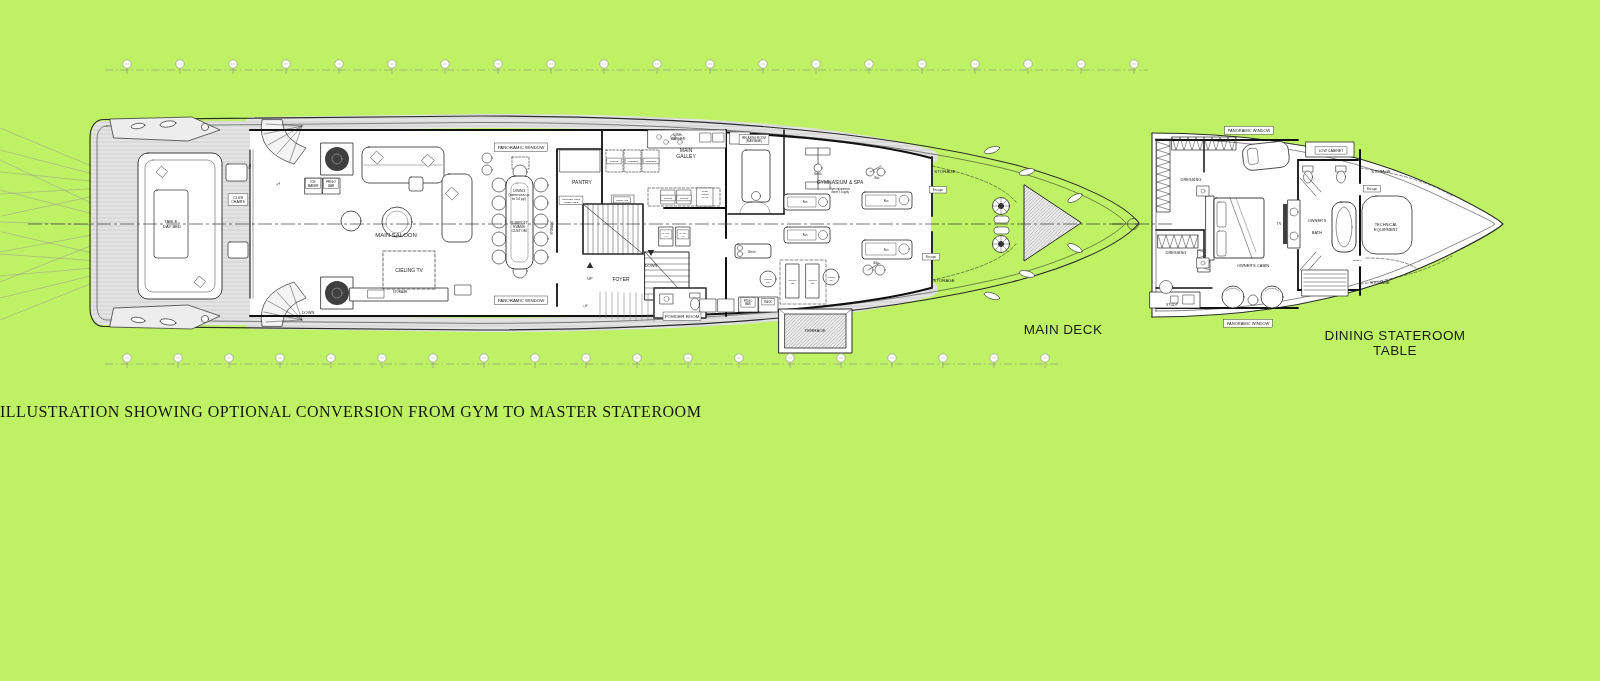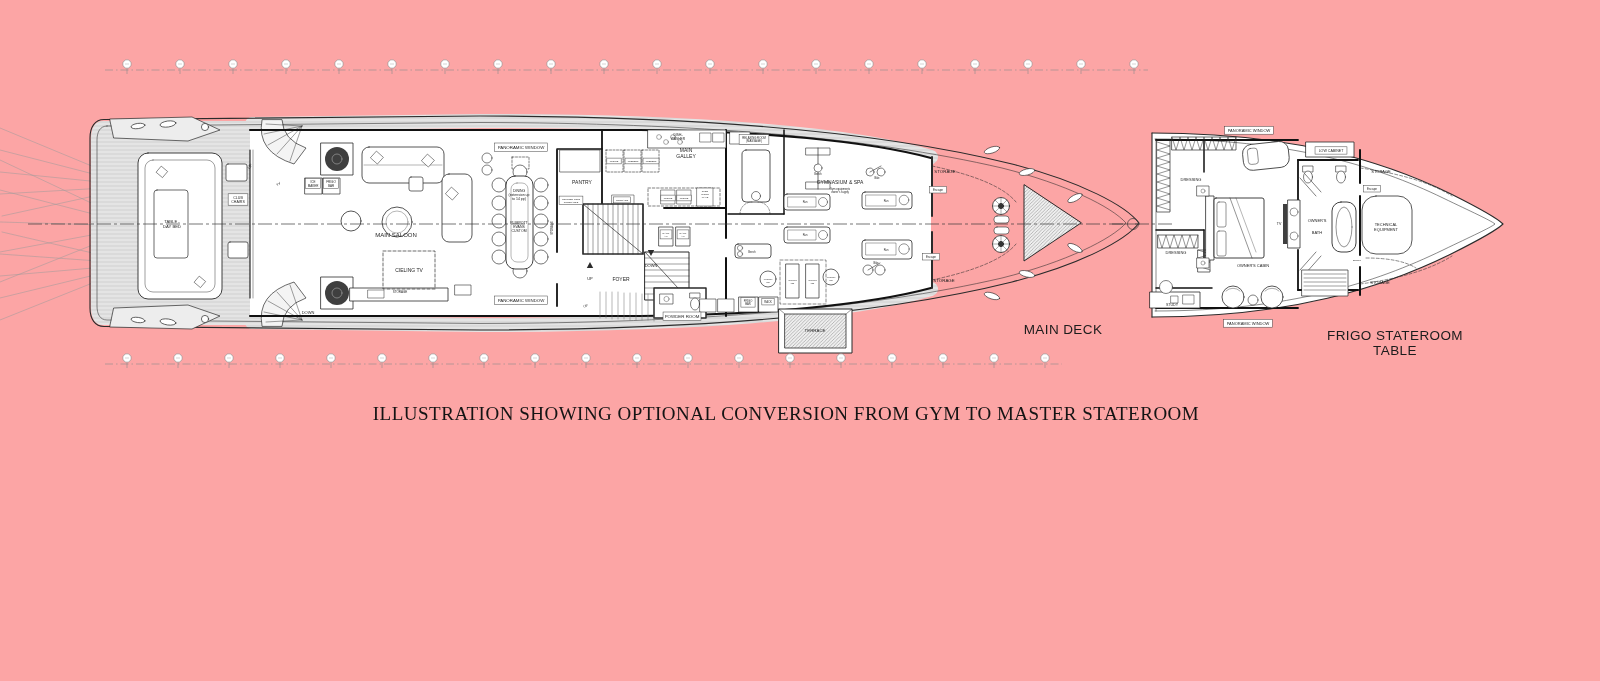--- a/index.html
+++ b/index.html
@@ -1,24 +1,24 @@
 <!DOCTYPE html>
 <html><head>
 <meta charset="utf-8">
 <style>
   html,body{margin:0;padding:0;background:#fff;}
-  #stage{position:relative;width:1600px;height:681px;background:#fca5a5;overflow:hidden;
+  #stage{position:relative;width:1600px;height:681px;background:#bef264;overflow:hidden;
          font-family:"Liberation Sans",sans-serif;}
   #plan{position:absolute;left:0;top:0;}
   .title{position:absolute;color:#1c1c1c;font-size:13.5px;letter-spacing:.4px;text-align:center;
          font-family:"Liberation Sans",sans-serif;}
   #main-deck-title{left:983px;top:322px;width:160px;}
   #master-title{left:1300px;top:329px;width:190px;line-height:14.5px;}
-  #caption{position:absolute;left:0;top:403px;width:1572px;text-align:center;color:#141414;
-           font-family:"Liberation Serif",serif;font-size:19px;letter-spacing:.5px;}
+  #caption{position:absolute;left:0;top:403px;width:1572px;text-align:left;color:#141414;
+           font-family:"Liberation Serif",serif;font-size:16px;letter-spacing:.5px;}
   svg text{font-family:"Liberation Sans",sans-serif;}
 </style>
 </head>
 <body>
 
 <div id="stage">
 
 <svg id="plan" width="1600" height="681" viewBox="0 0 1600 681">
   <defs>
     <pattern id="plank" width="4" height="4" patternUnits="userSpaceOnUse">
@@ -815,18 +815,18 @@
           <text x="0" y="0" text-anchor="middle" font-size="3" fill="#1f1f1f">Escape</text>
         </g>
         <g transform="translate(1357,261)">
           <text x="0" y="0" text-anchor="middle" font-size="2.4" fill="#1f1f1f">Escape</text>
         </g>
       </g>
 </svg>
 
 <div id="main-deck-title" class="title">MAIN DECK</div>
 <div id="master-title" class="title">
-  <div>FRIGO STATEROOM</div>
+  <div>DINING STATEROOM</div>
   <div>TABLE</div>
 </div>
 <div id="caption">ILLUSTRATION SHOWING OPTIONAL CONVERSION FROM GYM TO MASTER STATEROOM</div>
 
 </div>
 
 </body></html>

